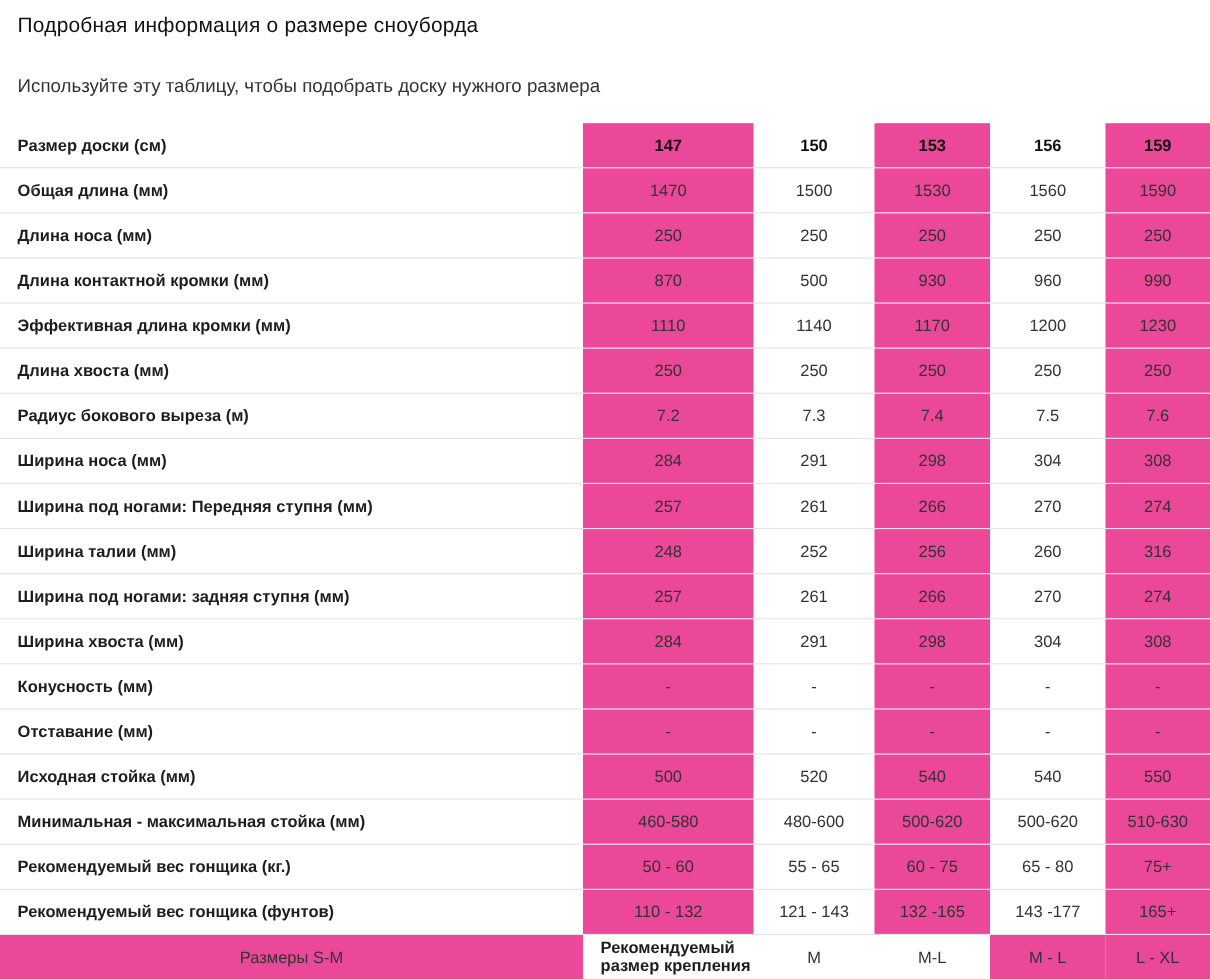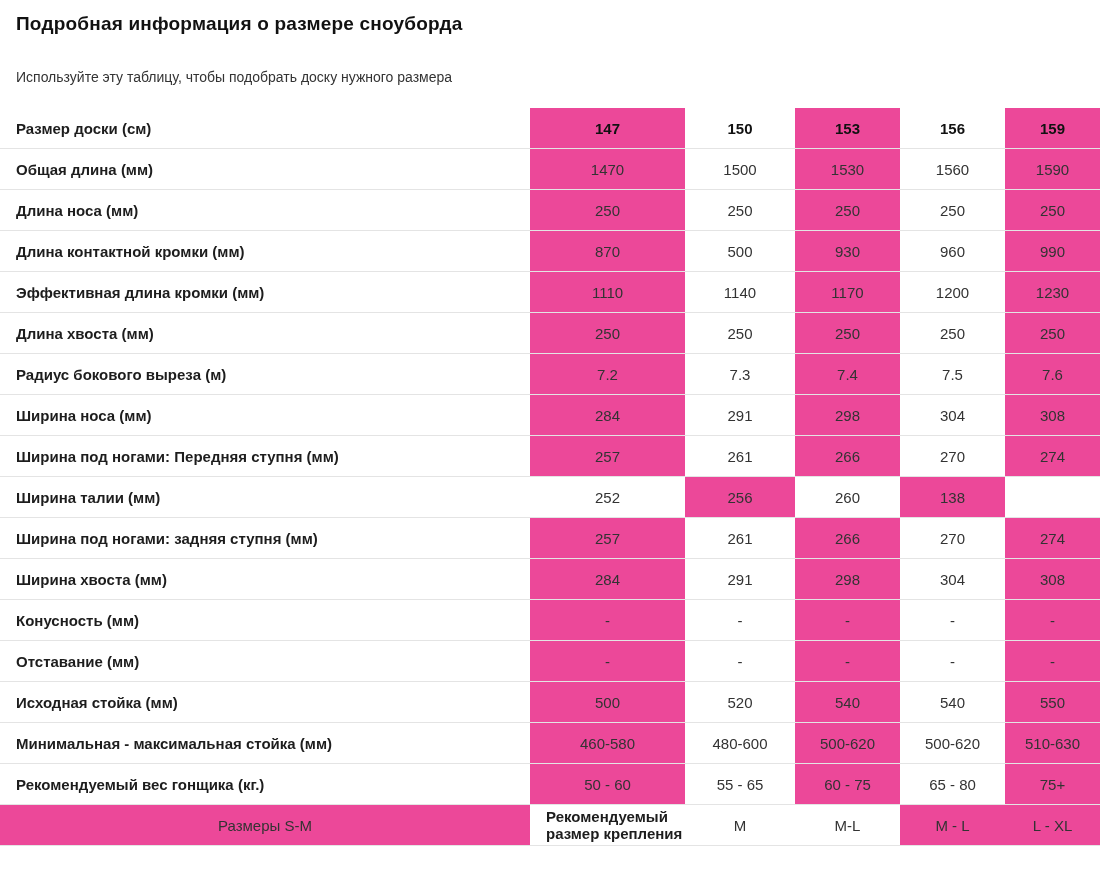--- a/index.html
+++ b/index.html
@@ -7,28 +7,28 @@
     width: 1100px;
     background: #ffffff;
     font-family: "Liberation Sans", "DejaVu Sans", sans-serif;
   }
   body { height: 890px; overflow: hidden; }
 
   .page { padding-top: 13px; }
 
   .page-title {
     font-size: 19px;
-    font-weight: 700;
+    font-weight: 400;
     color: #111111;
     padding-left: 16px;
     letter-spacing: 0.2px;
   }
 
   .page-subtitle {
-    font-size: 14px;
+    font-size: 17px;
     font-weight: 400;
     color: #333333;
     padding-left: 16px;
     margin-top: 34px;
   }
 
   .size-table {
     margin-top: 23px;
     width: 1100px;
   }
@@ -146,24 +146,25 @@
       <div class="trow">
         <div class="cell label-cell">Ширина под ногами: Передняя ступня (мм)</div>
         <div class="cell value-cell col0">257</div>
         <div class="cell value-cell col1">261</div>
         <div class="cell value-cell col2">266</div>
         <div class="cell value-cell col3">270</div>
         <div class="cell value-cell col4">274</div>
       </div>
       <div class="trow">
         <div class="cell label-cell">Ширина талии (мм)</div>
+        <div class="cell value-cell col0">248</div>
         <div class="cell value-cell col1">252</div>
         <div class="cell value-cell col2">256</div>
         <div class="cell value-cell col3">260</div>
-        <div class="cell value-cell col4">138</div>
+        <div class="cell value-cell col4">316</div>
       </div>
       <div class="trow">
         <div class="cell label-cell">Ширина под ногами: задняя ступня (мм)</div>
         <div class="cell value-cell col0">257</div>
         <div class="cell value-cell col1">261</div>
         <div class="cell value-cell col2">266</div>
         <div class="cell value-cell col3">270</div>
         <div class="cell value-cell col4">274</div>
       </div>
       <div class="trow">
@@ -208,20 +209,28 @@
       </div>
       <div class="trow">
         <div class="cell label-cell">Рекомендуемый вес гонщика (кг.)</div>
         <div class="cell value-cell col0">50 - 60</div>
         <div class="cell value-cell col1">55 - 65</div>
         <div class="cell value-cell col2">60 - 75</div>
         <div class="cell value-cell col3">65 - 80</div>
         <div class="cell value-cell col4">75+</div>
       </div>
       <div class="trow">
+        <div class="cell label-cell">Рекомендуемый вес гонщика (фунтов)</div>
+        <div class="cell value-cell col0">110 - 132</div>
+        <div class="cell value-cell col1">121 - 143</div>
+        <div class="cell value-cell col2">132 -165</div>
+        <div class="cell value-cell col3">143 -177</div>
+        <div class="cell value-cell col4">165+</div>
+      </div>
+      <div class="trow">
         <div class="cell value-cell col0">Размеры S-M</div>
         <div class="cell label-cell">Рекомендуемый размер крепления</div>
         <div class="cell value-cell col1">M</div>
         <div class="cell value-cell col3">M-L</div>
         <div class="cell value-cell col2">M - L</div>
         <div class="cell value-cell col4">L - XL</div>
       </div>
     </div>
 </div>
 

